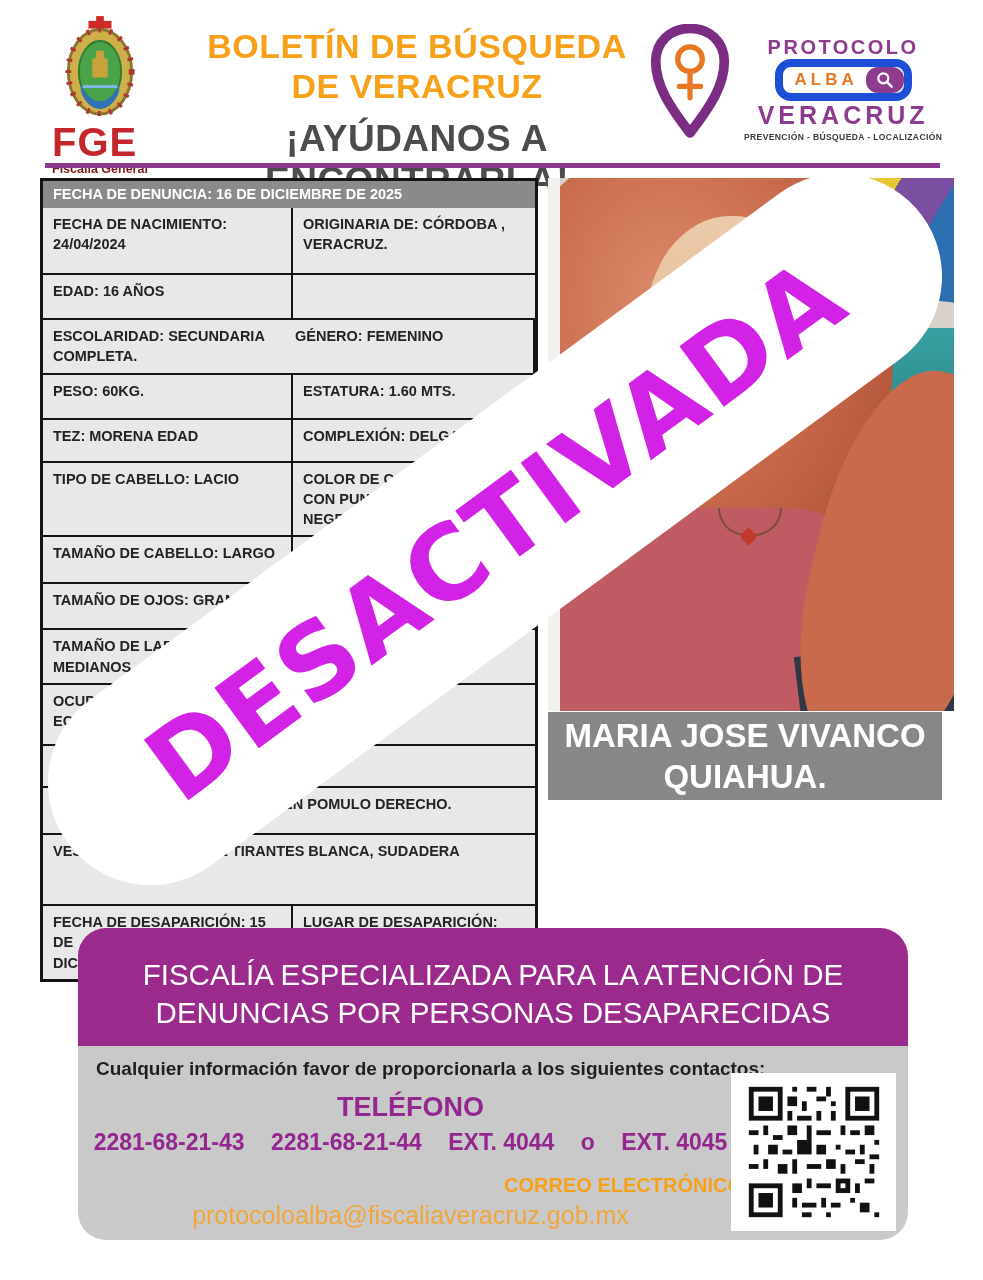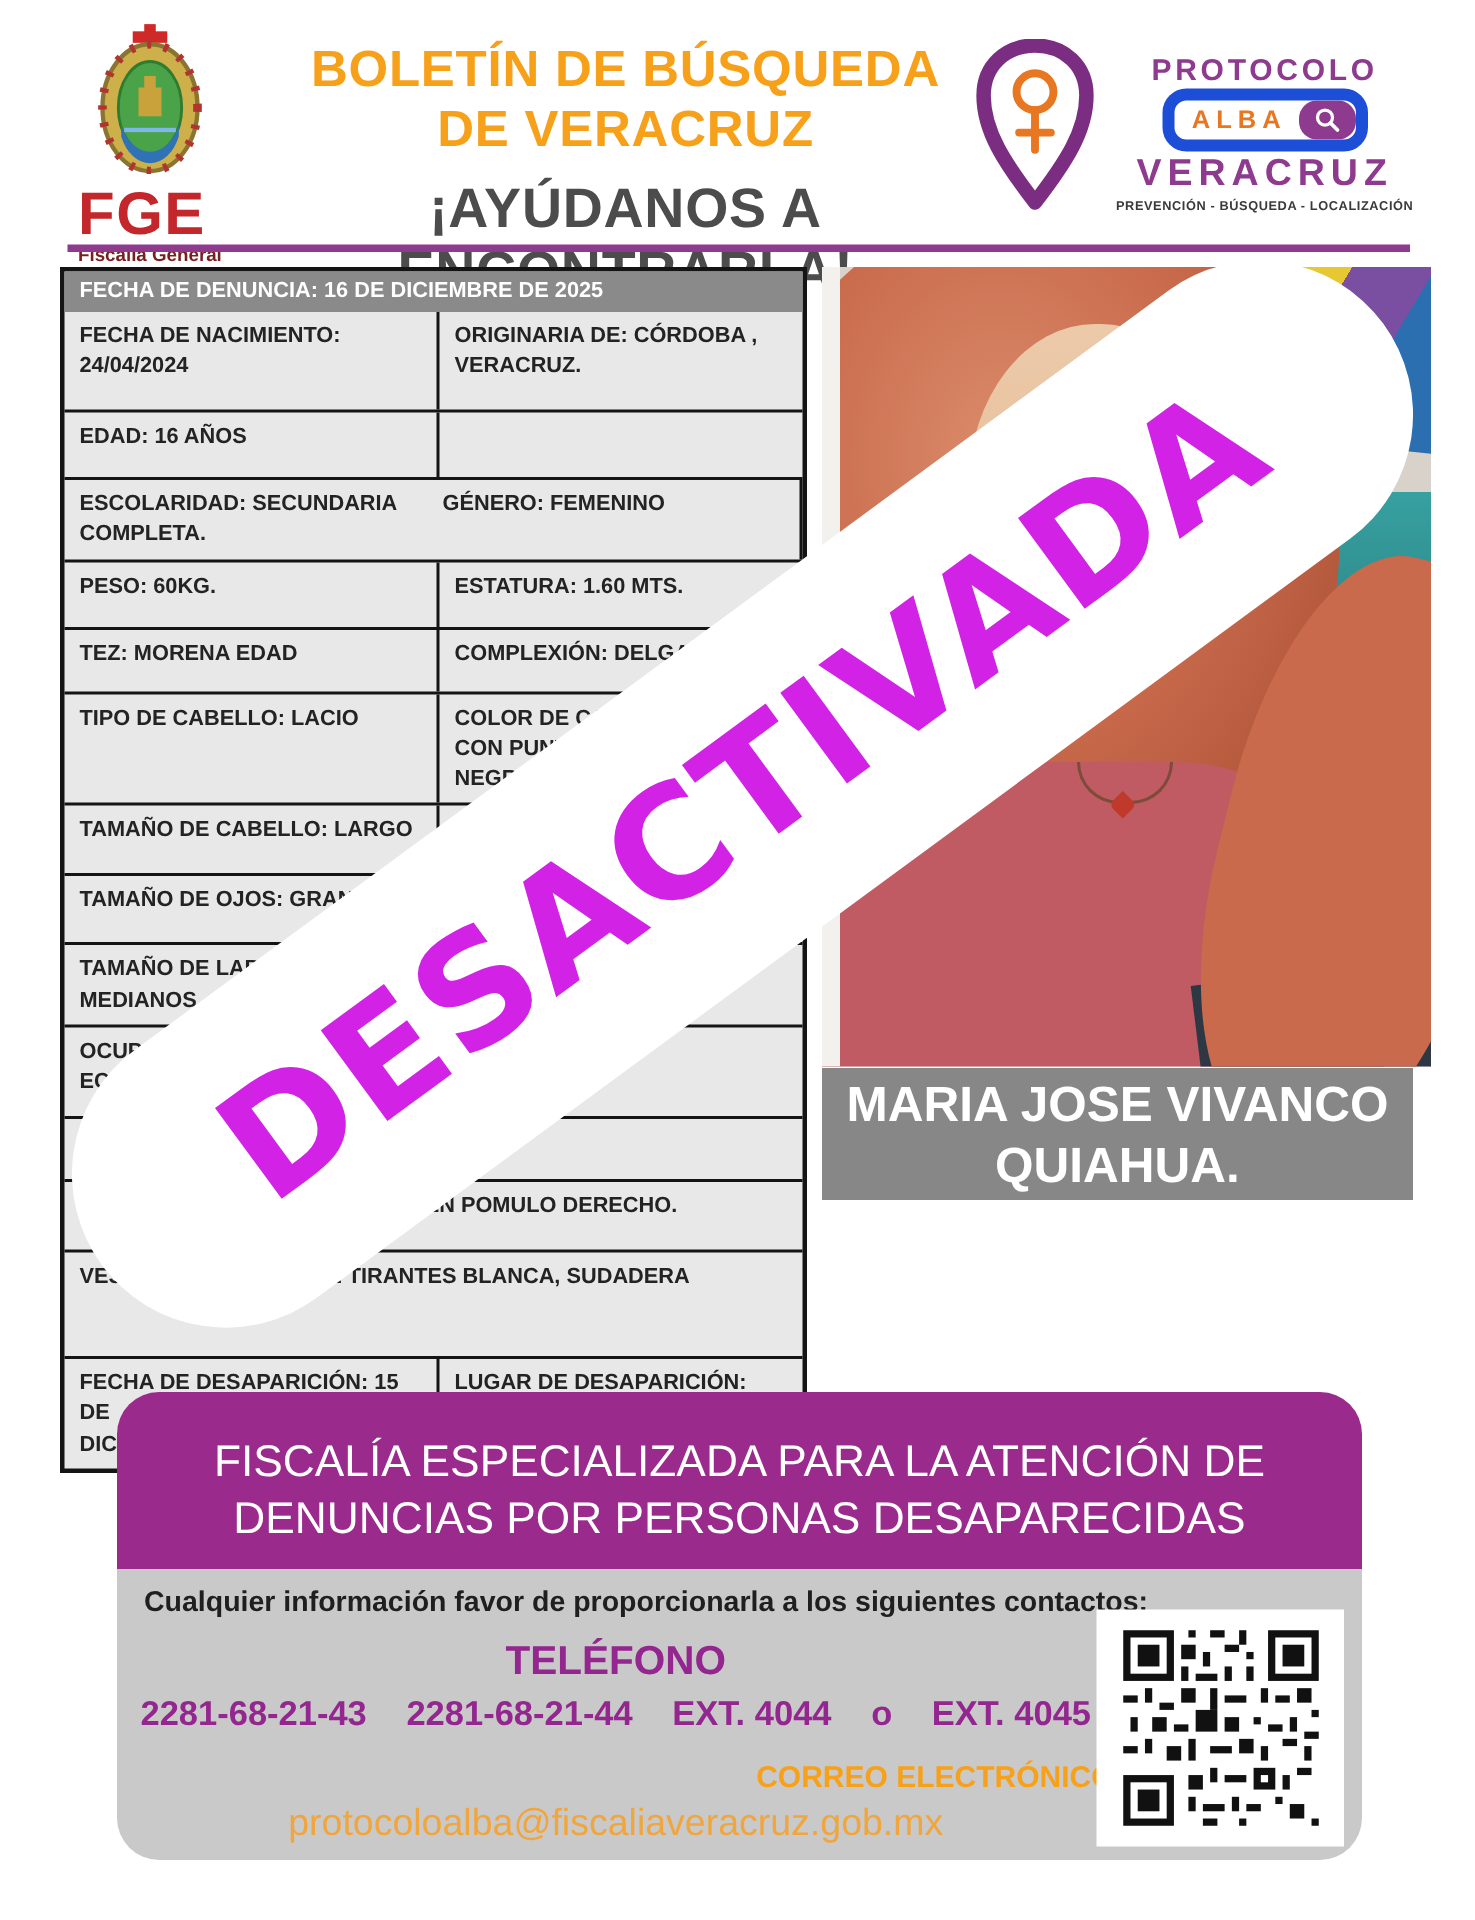--- a/index.html
+++ b/index.html
@@ -7,21 +7,21 @@
         font-family:"Liberation Sans",sans-serif;}
   .pre{white-space:pre-line;}
 
   
   .agency{position:absolute;left:52px;top:16px;width:130px;text-align:left;}
   .agency-abbr{font-weight:bold;font-size:40px;color:#c3272b;line-height:1;margin-top:2px;letter-spacing:1px;}
   .agency-name{font-weight:bold;font-size:12.5px;color:#7a1f1f;line-height:1.15;}
   .center-titles{position:absolute;left:178px;top:26px;width:478px;text-align:center;}
   .bulletin-title{font-weight:bold;font-size:34px;color:#f7a11a;line-height:1.18;letter-spacing:.5px;}
   .cta{font-weight:bold;font-size:37px;color:#4c4c4c;margin-top:12px;letter-spacing:.5px;}
-  .alba{position:absolute;left:646px;top:22px;display:flex;gap:10px;align-items:flex-end;}
+  .alba{position:absolute;left:646px;top:22px;display:flex;gap:10px;align-items:center;}
   .alba-text{display:flex;flex-direction:column;align-items:center;margin-top:14px;}
   .alba-protocolo{font-size:20px;color:#8e3a8e;letter-spacing:2.5px;font-weight:bold;}
   .alba-pill{display:flex;align-items:center;border:8px solid #1d4ed8;border-radius:16px;overflow:hidden;margin:0 0;background:#fff;}
   .alba-alba{font-weight:bold;font-size:17px;color:#e87722;letter-spacing:4px;padding:2px 8px 2px 12px;}
   .alba-lens{background:#8e3a8e;width:38px;height:26px;display:flex;align-items:center;justify-content:center;border-radius:12px;}
   .alba-veracruz{font-size:25px;color:#8e3a8e;letter-spacing:4px;font-weight:bold;}
   .alba-tagline{font-size:8.5px;font-weight:bold;color:#3a3a3a;letter-spacing:.4px;margin-top:2px;}
   .hrline{position:absolute;left:45px;top:163px;width:895px;height:5px;background:#8e3a8e;}
 
   

